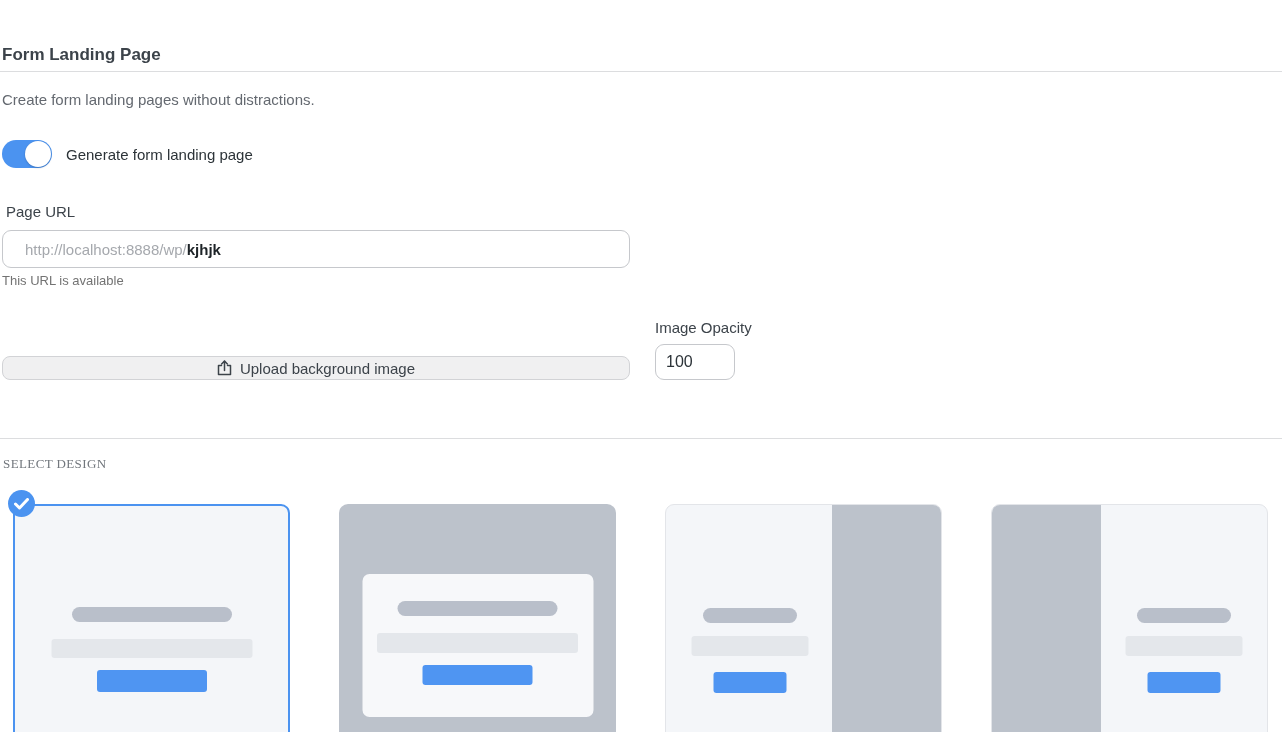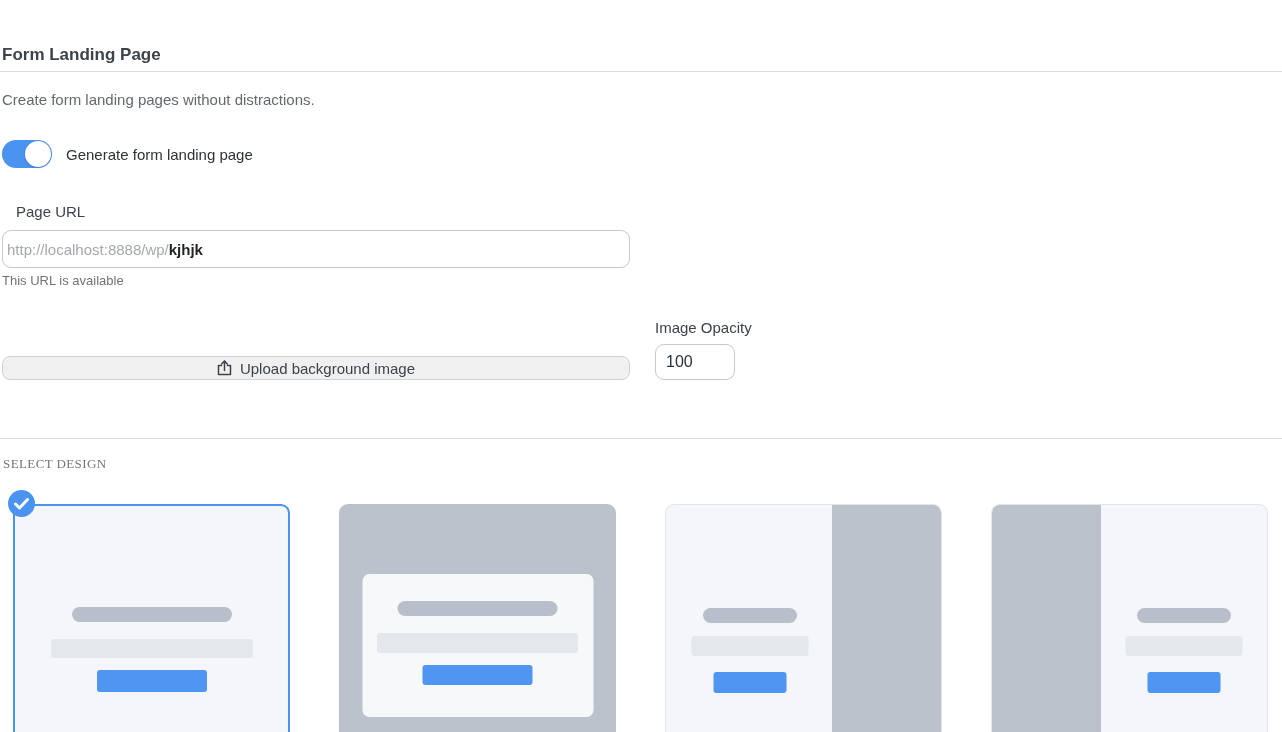--- a/index.html
+++ b/index.html
@@ -17,23 +17,23 @@
   .toggle { position: relative; width: 50px; height: 28px; border-radius: 14px;
     background: #c3c4c7; cursor: pointer; flex: 0 0 auto; }
   .toggle.on { background: #4b93f0; }
   .toggle .knob { position: absolute; top: 1px; left: 1px; width: 26px; height: 26px;
     border-radius: 50%; background: #ffffff;
     box-shadow: 0 0 0 0.5px rgba(0,0,0,0.04), 0 1px 2px rgba(0,0,0,0.18); transition: left .1s; }
   .toggle.on .knob { left: 23px; }
   .toggle-label { margin-left: 14px; font-size: 15px; color: #2c3338; }
 
   
-  .field-label { margin: 35px 0 0 16px; font-size: 15px; line-height: 18px; color: #3c434a; }
+  .field-label { margin: 35px 0 0 6px; font-size: 15px; line-height: 18px; color: #3c434a; }
   .url-input { margin: 9px 0 0 2px; width: 628px; height: 38px; border: 1px solid #c6c8cc;
-    border-radius: 9px; display: flex; align-items: center; padding: 0 4px; font-size: 15px;
+    border-radius: 9px; display: flex; align-items: center; padding: 0 22px; font-size: 15px;
     background: #ffffff; cursor: text; }
   .url-prefix { color: #a5a8ad; }
   .url-value { color: #1d2327; font-weight: 700; }
   .url-status { margin: 5px 0 0 2px; font-size: 13px; line-height: 16px; color: #737373; }
 
   
   .media-row { display: flex; align-items: flex-end; margin: 30px 0 0 2px; }
   .upload-col { width: 628px; }
   .upload-btn { width: 628px; height: 24px; background: #f0f0f1; border: 1px solid #d2d3d6;
     border-radius: 8px; display: flex; align-items: center; justify-content: center;

